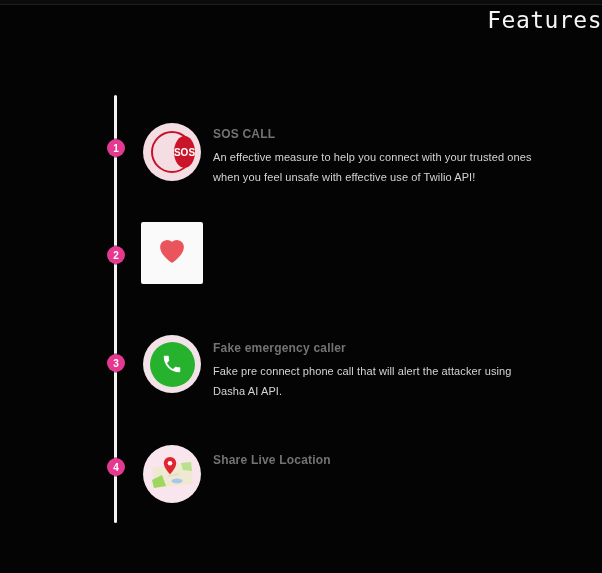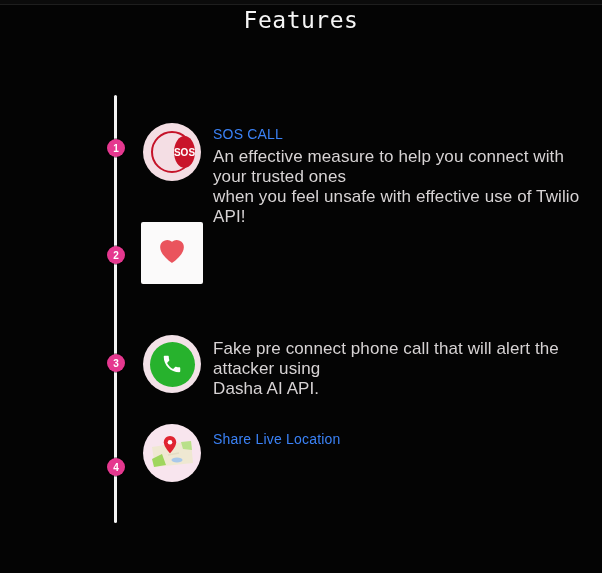--- a/index.html
+++ b/index.html
@@ -9,21 +9,21 @@
     background: #040404;
     overflow: hidden;
     font-family: "Liberation Sans", sans-serif;
   }
   .top-edge {
     position: absolute; top: 0; left: 0; width: 602px; height: 5px;
     background: #0b0b0b; border-bottom: 1px solid #1e1e1e;
   }
   .page-title {
     position: absolute; top: 7px; left: 0; width: 602px;
-    text-align: center;
+    text-align: right;
     font-family: "DejaVu Sans Mono", monospace;
     font-size: 23px; font-weight: 500; color: #f5f5f5;
     letter-spacing: 0.5px;
   }
   
   .timeline-line {
     position: absolute; left: 114px; top: 95px;
     width: 3px; height: 428px; background: #f4f4f4; border-radius: 2px;
   }
   .timeline-badge {
@@ -35,31 +35,31 @@
   }
   .badge-1 { top: 139px; }
   .badge-2 { top: 246px; }
   .badge-3 { top: 354px; }
   .badge-4 { top: 458px; }
   
   .feature-row { position: absolute; left: 141px; display: flex; }
   .row-1 { top: 123px; }
   .row-2 { top: 222px; }
   .row-3 { top: 335px; }
-  .row-4 { top: 424px; }
+  .row-4 { top: 445px; }
   .icon-cell { width: 62px; flex: 0 0 62px; display: flex; justify-content: center; }
   .feature-text { margin-left: 10px; }
   .mt2 { margin-top: 2px; } .mt5 { margin-top: 5px; }
   .mt4 { margin-top: 4px; } .mt6 { margin-top: 6px; }
   .feature-title {
-    font-size: 14px; font-weight: 400; color: #3b82f6;
+    font-size: 12px; font-weight: 700; color: #737373;
     line-height: 19px; margin-bottom: 3px; letter-spacing: 0.2px;
   }
   .feature-desc {
-    font-size: 17px; color: #d7d3d4; line-height: 20px;
+    font-size: 11px; color: #d7d3d4; line-height: 20px;
     white-space: pre-line; letter-spacing: 0.1px;
   }
   
   .icon-sos {
     width: 58px; height: 58px; border-radius: 50%; background: #f4dee4;
     display: flex; align-items: center; justify-content: center;
   }
   .sos-ring {
     width: 42px; height: 42px; border-radius: 50%;
     border: 2.5px solid #c51329;
@@ -145,20 +145,21 @@
   <div class="icon-cell">
     <div class="icon-phone">
       <div class="phone-green">
         <svg width="22" height="22" viewBox="0 0 24 24">
           <path d="M6.62 10.79c1.44 2.83 3.76 5.14 6.59 6.59l2.2-2.2c.27-.27.67-.36 1.02-.24 1.12.37 2.33.57 3.57.57.55 0 1 .45 1 1V20c0 .55-.45 1-1 1-9.39 0-17-7.61-17-17 0-.55.45-1 1-1h3.5c.55 0 1 .45 1 1 0 1.25.2 2.45.57 3.57.11.35.03.74-.25 1.02l-2.2 2.2z" fill="#ffffff"></path>
         </svg>
       </div>
     </div>
   </div>
   <div class="feature-text mt4">
+    <div class="feature-title">Fake emergency caller</div>
     <div class="feature-desc">Fake pre connect phone call that will alert the attacker using
 Dasha AI API.</div>
   </div>
 </div>
 
 <div class="feature-row row-4">
   <div class="icon-cell">
     <div class="icon-map">
       <svg width="46" height="40" viewBox="0 0 46 40">
         <polygon points="3,14 42,8 44,30 6,34" fill="#efe8d2"></polygon>

